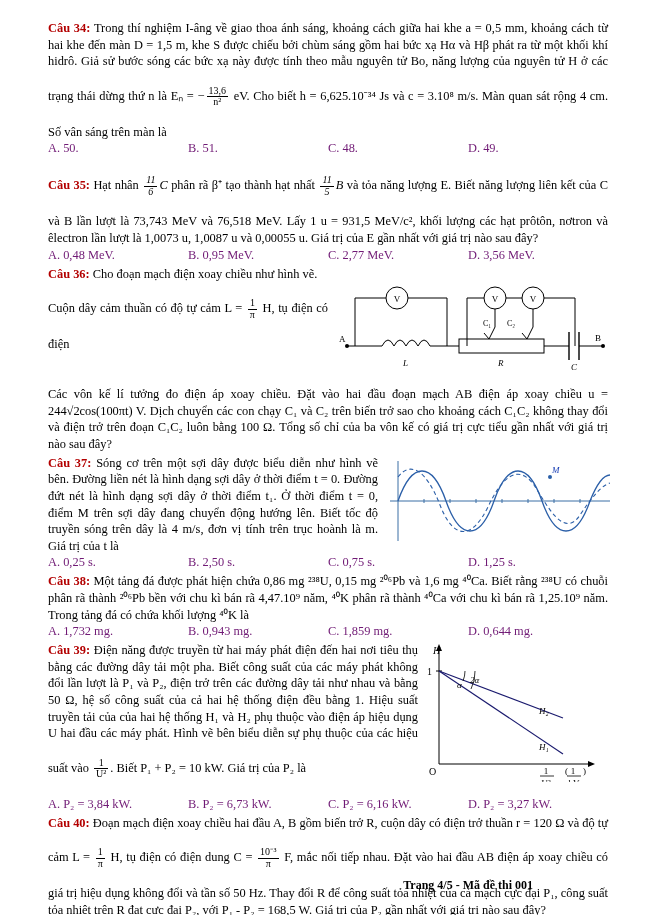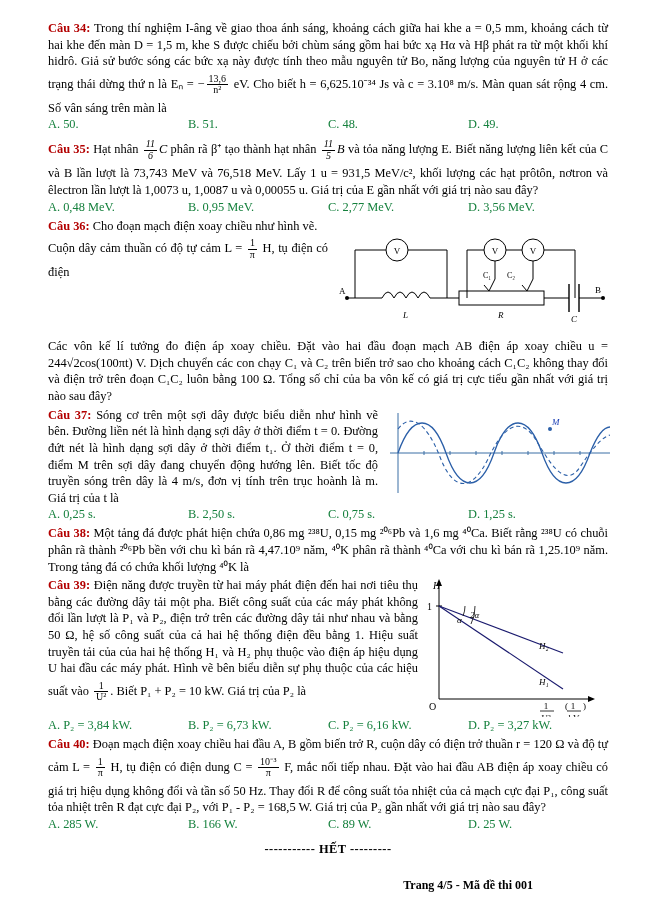--- a/index.html
+++ b/index.html
@@ -20,25 +20,25 @@
   .content{
     position:absolute;
     left:48px; top:20px; width:560px;
   }
   .q{ margin-bottom:2px; }
   .qhead{ color:#b30000; font-weight:bold; }
   .para{ margin:0 0 0 0; line-height:1.34; text-align:justify;}
   .answers{
     display:flex; width:100%; margin:1px 0 3px 0;
   }
-  .answers span{ color:#15803d; flex:1 1 25%; }
+  .answers span{ color:#701a75; flex:1 1 25%; }
   .frac{
     display:inline-block; vertical-align:middle;
     text-align:center; font-size:10px; line-height:1.05;
-    margin:4px 2px;
+    margin:16px 2px;
   }
   .frac .n{ display:block; border-bottom:1px solid #000; padding:0 2px;}
   .frac .d{ display:block; padding:0 2px;}
   .row-wrap{ position:relative; }
   .footer{
     position:absolute; right:12px; bottom:22px;
     font-weight:bold; font-size:12px;
   }
   .hetline{
     text-align:center; font-weight:bold; margin-top:10px; letter-spacing:.5px;
@@ -63,21 +63,21 @@
       <span>C. 48.</span>
       <span>D. 49.</span>
     </div>
   </div>
 
   <div class="q">
     <div class="para">
       <span class="qhead">Câu 35:</span>
       <span>Hạt nhân</span>
       <span class="frac ital"><span class="n">11</span><span class="d">6</span></span><span class="ital">C</span>
-      <span>phân rã β⁺ tạo thành hạt nhân</span>
+      <span>phân rã β⁺ tạo thành hạt nhất</span>
       <span class="frac ital"><span class="n">11</span><span class="d">5</span></span><span class="ital">B</span>
       <span>và tỏa năng lượng E. Biết năng lượng liên kết của C và B lần lượt là 73,743 MeV và 76,518 MeV. Lấy 1 u = 931,5 MeV/c², khối lượng các hạt prôtôn, nơtron và êlectron lần lượt là 1,0073 u, 1,0087 u và 0,00055 u.  Giá trị của E gần nhất với giá trị nào sau đây?</span>
     </div>
     <div class="answers">
       <span>A. 0,48 MeV.</span>
       <span>B. 0,95 MeV.</span>
       <span>C. 2,77 MeV.</span>
       <span>D. 3,56 MeV.</span>
     </div>
   </div>
@@ -178,20 +178,26 @@
       <span>C. 0,75 s.</span>
       <span>D. 1,25 s.</span>
     </div>
   </div>
 
   <div class="q">
     <div class="para">
       <span class="qhead">Câu 38:</span>
       <span>Một tảng đá được phát hiện chứa 0,86 mg ²³⁸U, 0,15 mg ²⁰⁶Pb và 1,6 mg ⁴⁰Ca. Biết rằng ²³⁸U có chuỗi phân rã thành ²⁰⁶Pb bền với chu kì bán rã 4,47.10⁹ năm, ⁴⁰K phân rã thành ⁴⁰Ca với chu kì bán rã 1,25.10⁹ năm. Trong tảng đá có chứa khối lượng ⁴⁰K là</span>
     </div>
+    <div class="answers">
+      <span>A. 1,732 mg.</span>
+      <span>B. 0,943 mg.</span>
+      <span>C. 1,859 mg.</span>
+      <span>D. 0,644 mg.</span>
+    </div>
   </div>
 
   <div class="q">
     <div style="position:relative;min-height:140px;">
       <div style="position:absolute;right:10px;top:0;width:185px;height:140px;">
         <svg width="185" height="140" viewBox="0 0 185 140">
           <line x1="26" y1="6" x2="26" y2="122" stroke="#000" stroke-width="1"></line>
           <line x1="26" y1="122" x2="178" y2="122" stroke="#000" stroke-width="1"></line>
           <polygon points="26,2 23,9 29,9" fill="#000"></polygon>
           <polygon points="182,122 175,119 175,125" fill="#000"></polygon>

